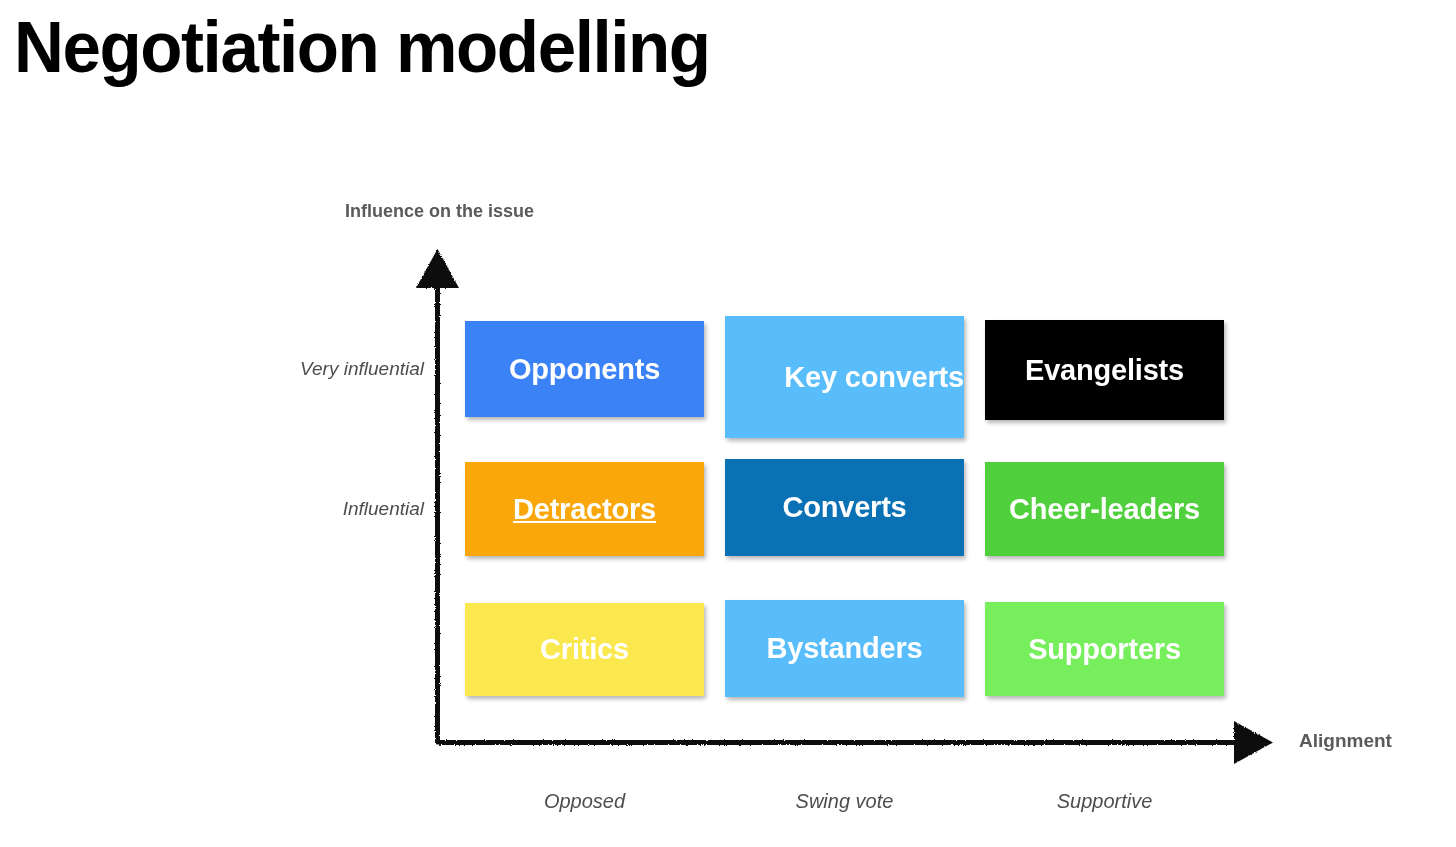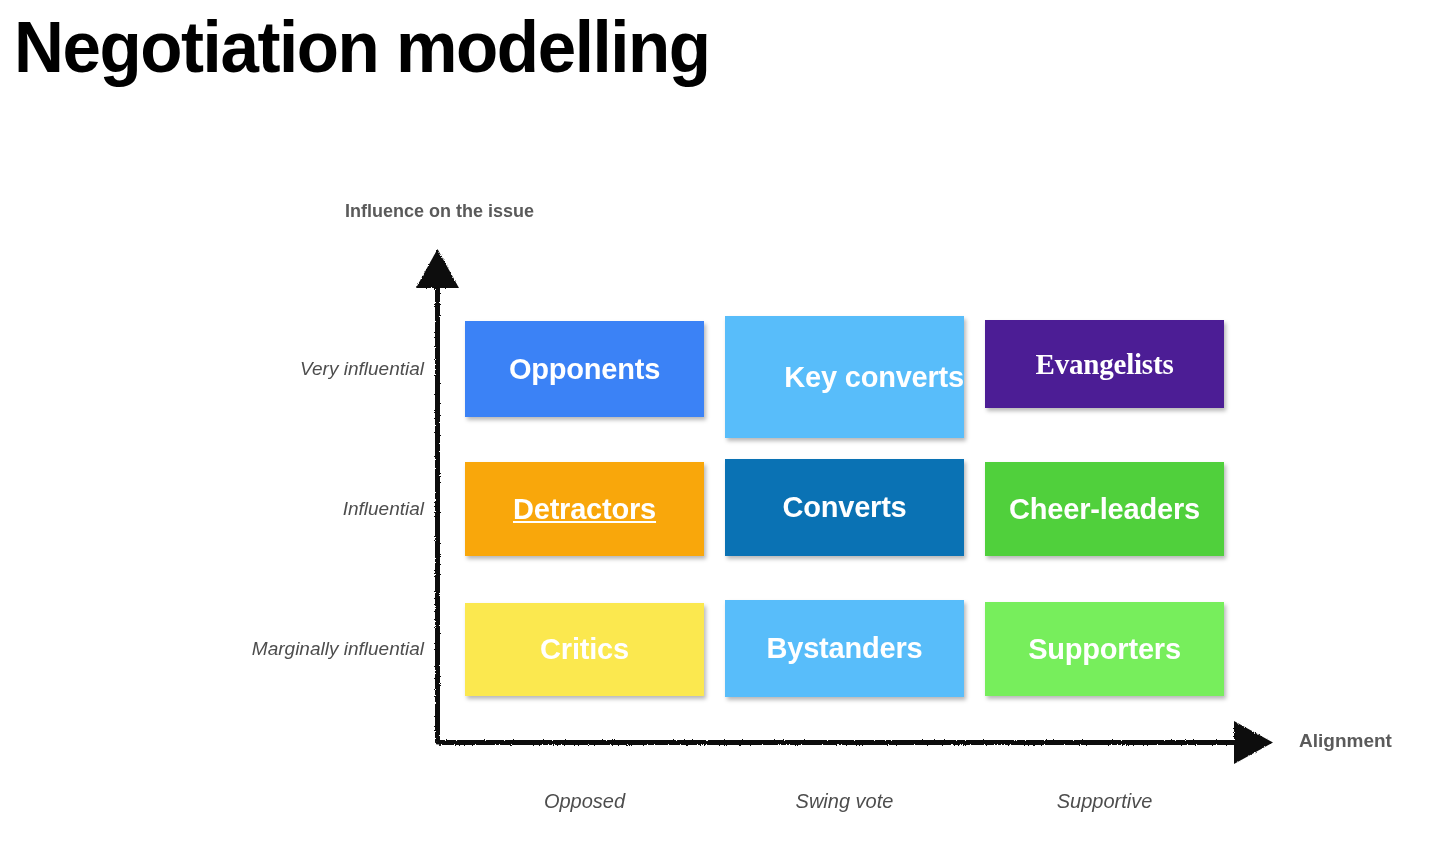--- a/index.html
+++ b/index.html
@@ -131,37 +131,36 @@
   </g>
 </svg>
 
 <div id="y-axis-title">Influence on the issue</div>
 
 <div id="x-axis-title">Alignment</div>
 
 <div id="row-labels">
     <div class="row-label" style="top: 358px;">Very influential</div>
     <div class="row-label" style="top: 498px;">Influential</div>
-    <div class="row-label" style="top: 638px;">Marginally influential</div>
   </div>
 
 <div id="col-labels">
     <div class="col-label" style="left: 465px; width: 239px;">Opposed</div>
     <div class="col-label" style="left: 725px; width: 239px;">Swing vote</div>
     <div class="col-label" style="left: 985px; width: 239px;">Supportive</div>
   </div>
 
 <div id="matrix">
     <div class="cell" style="left: 465px; top: 321px; width: 239px; height: 96px; background: #3b82f6; justify-content: center;">
       <span class="cell-label" style="color: rgb(255, 255, 255);">Opponents</span>
     </div>
     <div class="cell" style="left: 725px; top: 316px; width: 239px; height: 122px; background: rgb(88, 189, 250); justify-content: flex-end;">
       <span class="cell-label" style="color: rgb(255, 255, 255);">Key converts</span>
     </div>
-    <div class="cell" style="left: 985px; top: 320px; width: 239px; height: 88px; background: #4c1d95; font-family: Liberation Serif, serif;">
+    <div class="cell" style="left: 985px; top: 320px; width: 239px; height: 100px; background: #000000;">
       <span class="cell-label" style="color: rgb(255, 255, 255);">Evangelists</span>
     </div>
     <div class="cell" style="left: 465px; top: 462px; width: 239px; height: 94px; background: rgb(249, 167, 11); text-decoration: underline;">
       <span class="cell-label" style="color: rgb(255, 255, 255);">Detractors</span>
     </div>
     <div class="cell" style="left: 725px; top: 459px; width: 239px; height: 97px; background: rgb(10, 114, 180);">
       <span class="cell-label" style="color: rgb(255, 255, 255);">Converts</span>
     </div>
     <div class="cell" style="left: 985px; top: 462px; width: 239px; height: 94px; background: rgb(80, 208, 60);">
       <span class="cell-label" style="color: rgb(255, 255, 255);">Cheer-leaders</span>

